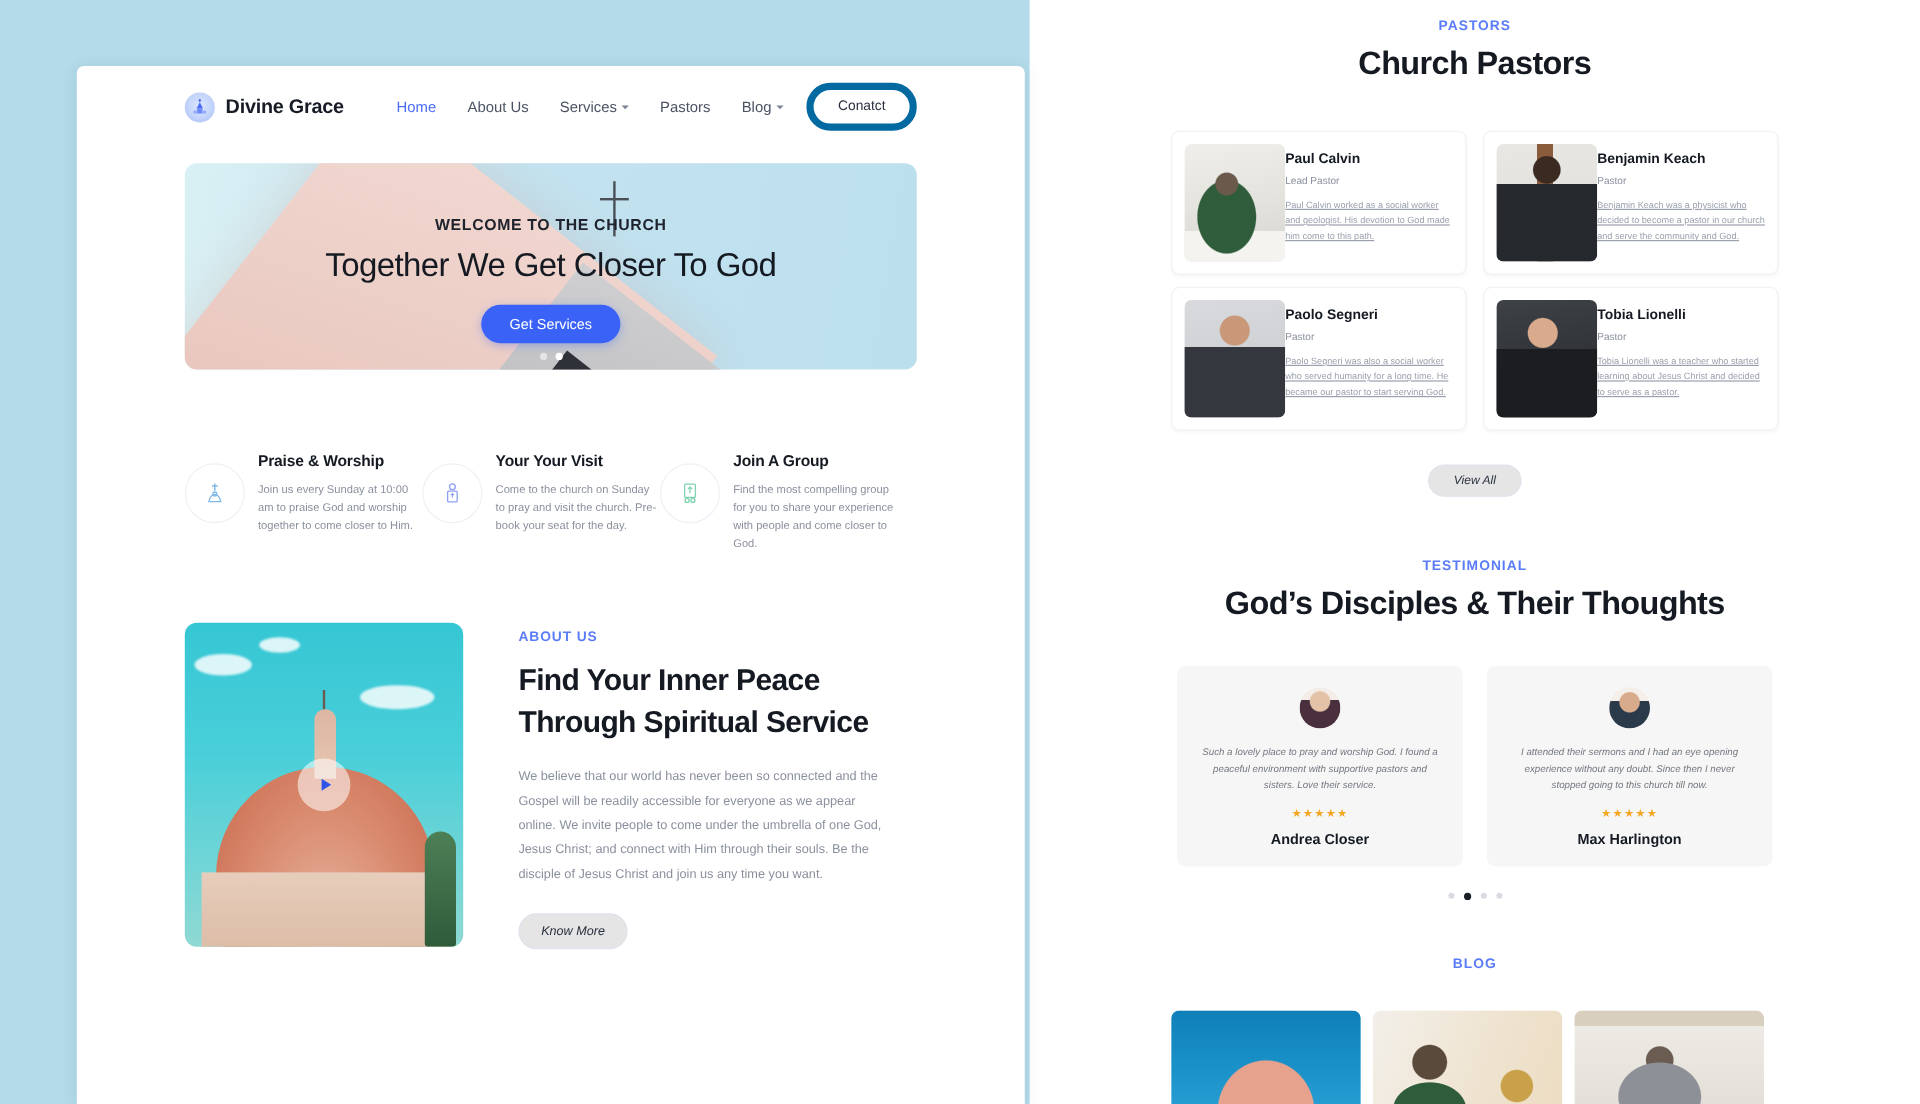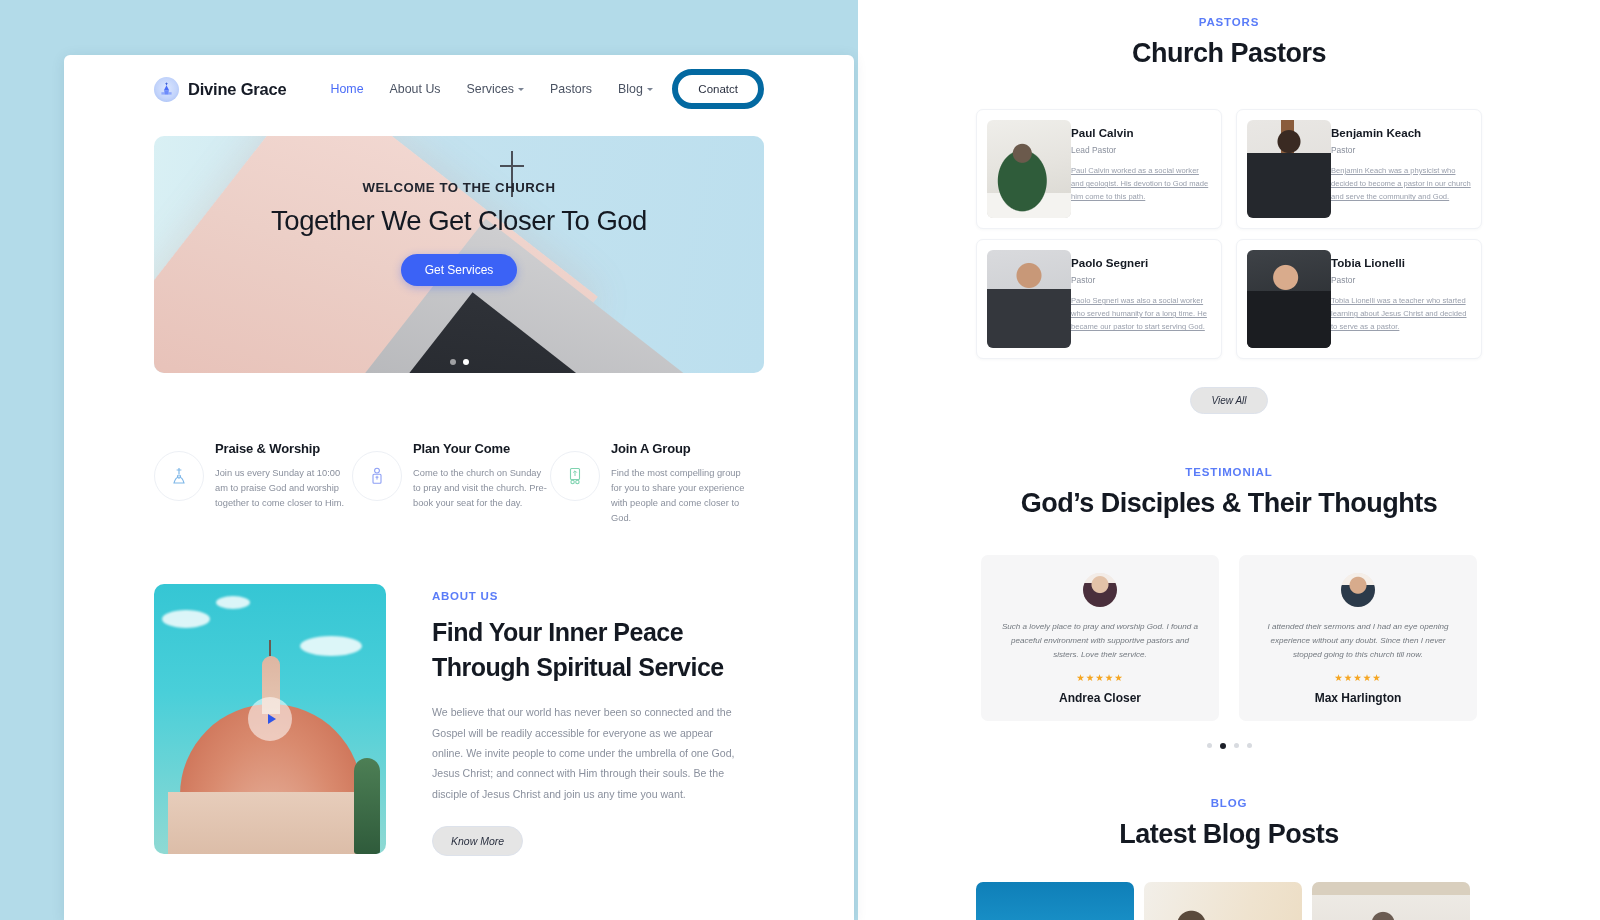--- a/index.html
+++ b/index.html
@@ -40,21 +40,21 @@
   }
   .nav-link.active { color: #4a6cf7; }
   .caret { width: 0; height: 0; border-left: 3.2px solid transparent; border-right: 3.2px solid transparent; border-top: 3.8px solid #7b8494; display: inline-block; }
   .contact-btn {
     margin-left: auto; border: 6px solid #0369a1; border-radius: 20px;
     padding: 8px 20px; font-size: 11.5px; color: #2a3040; background: #fff; cursor: pointer;
   }
 
   
   .hero {
-    position: relative; margin: 13px 90px 0 90px; height: 237px; border-radius: 10px; overflow: hidden;
+    position: relative; margin: 13px 90px 0 90px; height: 172px; border-radius: 10px; overflow: hidden;
     background:
       linear-gradient(100deg, #d9f0f4 0%, #cfe9f2 22%, #c3e2ef 45%, #bcdfee 100%);
   }
   .hero-photo { position: absolute; inset: 0; }
   .roof {
     position: absolute; left: 122px; top: 50px; width: 360px; height: 360px;
     background: linear-gradient(160deg, #f3d9d3 0%, #eccfc7 35%, #e8c3ba 70%, #e9b9ad 100%);
     transform: rotate(38deg); transform-origin: 50% 0;
     box-shadow: 0 0 40px rgba(200,120,100,.18);
   }
@@ -262,21 +262,20 @@
       <div class="pager">
         <i></i>
         <i class="on"></i>
         <i></i>
         <i></i>
       </div>
     </div>
 
     <div style="margin-top:48px">
       <div class="sec-kicker">BLOG</div>
-      <div class="sec-title">Latest Blog Posts</div>
 
       <div class="blog-row">
         <div class="blog-img">
           <div class="ph" style="background:linear-gradient(180deg,#0f7fb8 0%,#1a92c9 55%,#2ba0d4 100%)"></div>
           <div class="ph" style="background:radial-gradient(ellipse at 50% 95%, #e7a28d 0 40px, transparent 41px)"></div>
         </div>
         <div class="blog-img">
           <div class="ph" style="background:linear-gradient(110deg,#f2efe9 0%,#efe3cf 60%,#ecdcc2 100%)"></div>
           <div class="ph" style="background:radial-gradient(circle at 30% 48%, #5a4a3c 0 14px, transparent 15px),radial-gradient(ellipse at 30% 92%, #2f5c3a 0 30px, transparent 31px),radial-gradient(circle at 76% 70%, #c9a14a 0 13px, transparent 14px)"></div>
         </div>
@@ -363,21 +362,21 @@
 
       <div class="feature">
         <div class="f-ico">
           <svg width="22" height="22" viewBox="0 0 22 22" aria-hidden="true">
             <circle cx="11" cy="5.6" r="2.4" fill="none" stroke="#8d9ff5" stroke-width="1.1"></circle>
             <rect x="7" y="9.2" width="8" height="9" rx="1" fill="none" stroke="#8d9ff5" stroke-width="1.1"></rect>
             <path d="M11 10.8 L11 14.6 M9.5 12.2 L12.5 12.2" stroke="#8d9ff5" stroke-width="1"></path>
           </svg>
         </div>
         <div>
-          <div class="f-title">Plan Your Come</div>
+          <div class="f-title">Your Your Visit</div>
           <div class="f-text">Come to the church on Sunday to pray and visit the church. Pre-book your seat for the day.</div>
         </div>
       </div>
 
       <div class="feature">
         <div class="f-ico">
           <svg width="22" height="22" viewBox="0 0 22 22" aria-hidden="true">
             <rect x="6.5" y="3.5" width="9" height="11" rx="1" fill="none" stroke="#7fd3b0" stroke-width="1.1"></rect>
             <path d="M11 6 L11 11 M9.2 7.6 L11 5.8 L12.8 7.6" stroke="#7fd3b0" stroke-width="1" fill="none"></path>
             <circle cx="8.6" cy="17" r="1.7" fill="none" stroke="#7fd3b0" stroke-width="1.1"></circle>

